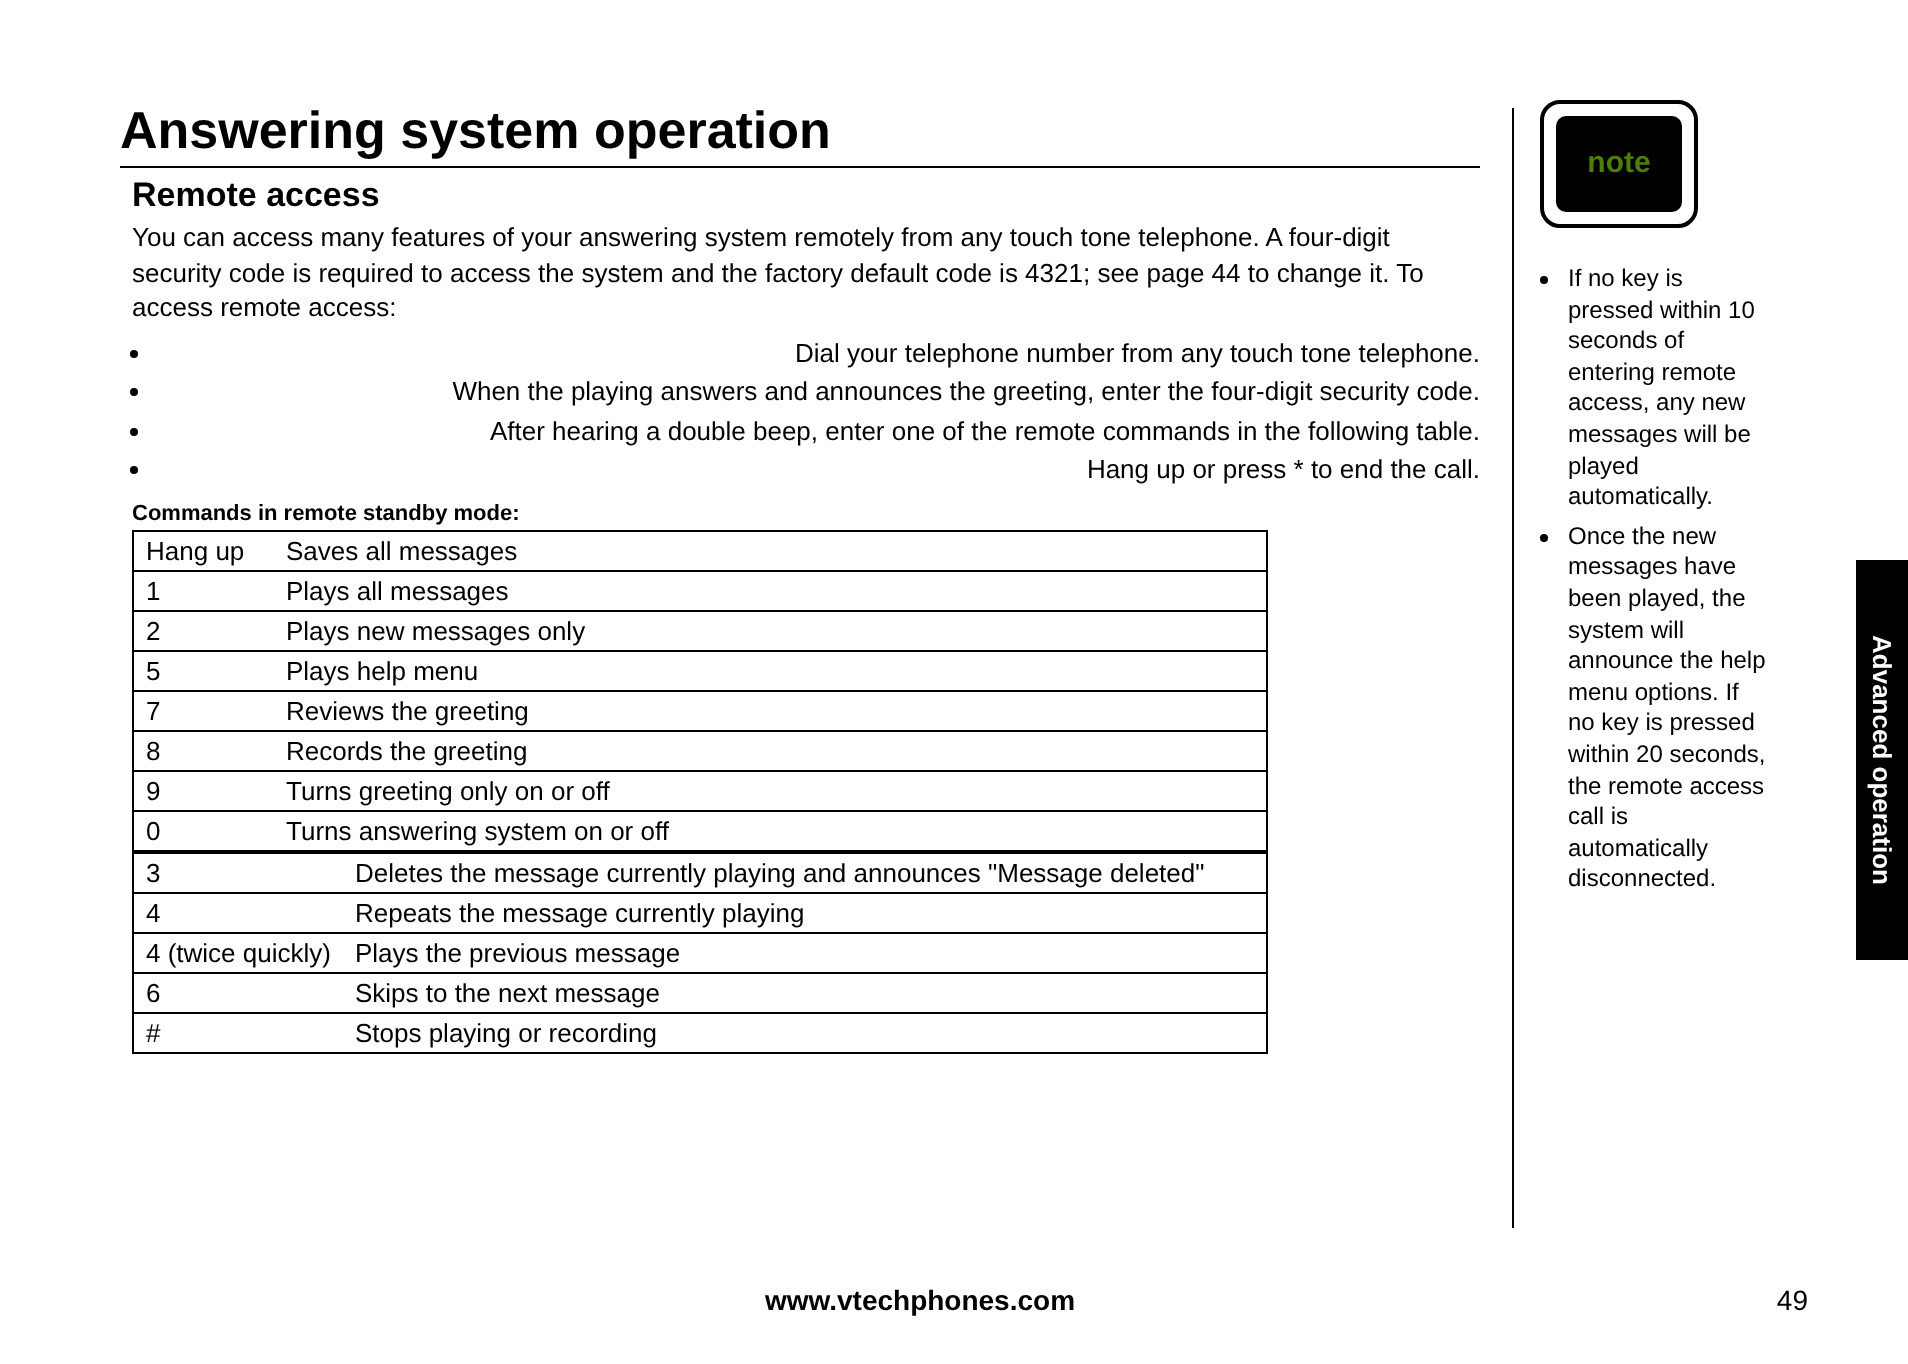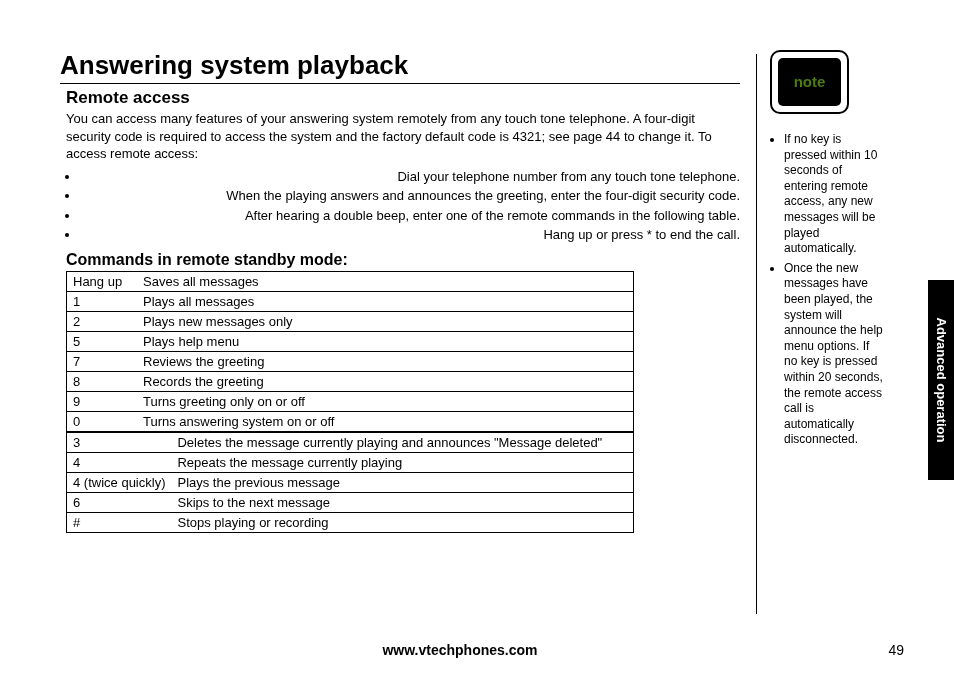--- a/index.html
+++ b/index.html
@@ -39,21 +39,21 @@
   }
   ul.steps {
     list-style: disc;
     margin: 0 0 6px 6px;
     padding-left: 14px;
     font-size: 13px;
     line-height: 1.5;
   }
   ul.steps li { padding-left: 2px; text-align: right; }
   .table-title {
-    font-size: 16px;
+    font-size: 11px;
     font-weight: bold;
     margin: 6px 0 2px 6px;
   }
   table.cmd {
     width: 568px;
     border-collapse: collapse;
     margin-left: 6px;
     font-size: 13px;
   }
   table.cmd td {
@@ -146,21 +146,21 @@
     right: 50px;
     font-size: 14px;
   }
 </style>
 </head>
 <body>
 
 <div class="page">
 
   <div class="main">
-    <h1>Answering system playback</h1>
+    <h1>Answering system operation</h1>
     <h2>Remote access</h2>
     <p class="intro">You can access many features of your answering system remotely from any touch tone telephone. A four-digit security code is required to access the system and the factory default code is 4321; see page 44 to change it. To access remote access:</p>
     <ul class="steps">
       <li>Dial your telephone number from any touch tone telephone.</li>
       <li>When the playing answers and announces the greeting, enter the four-digit security code.</li>
       <li>After hearing a double beep, enter one of the remote commands in the following table.</li>
       <li>Hang up or press * to end the call.</li>
     </ul>
 
     <div class="table-title">Commands in remote standby mode:</div>

